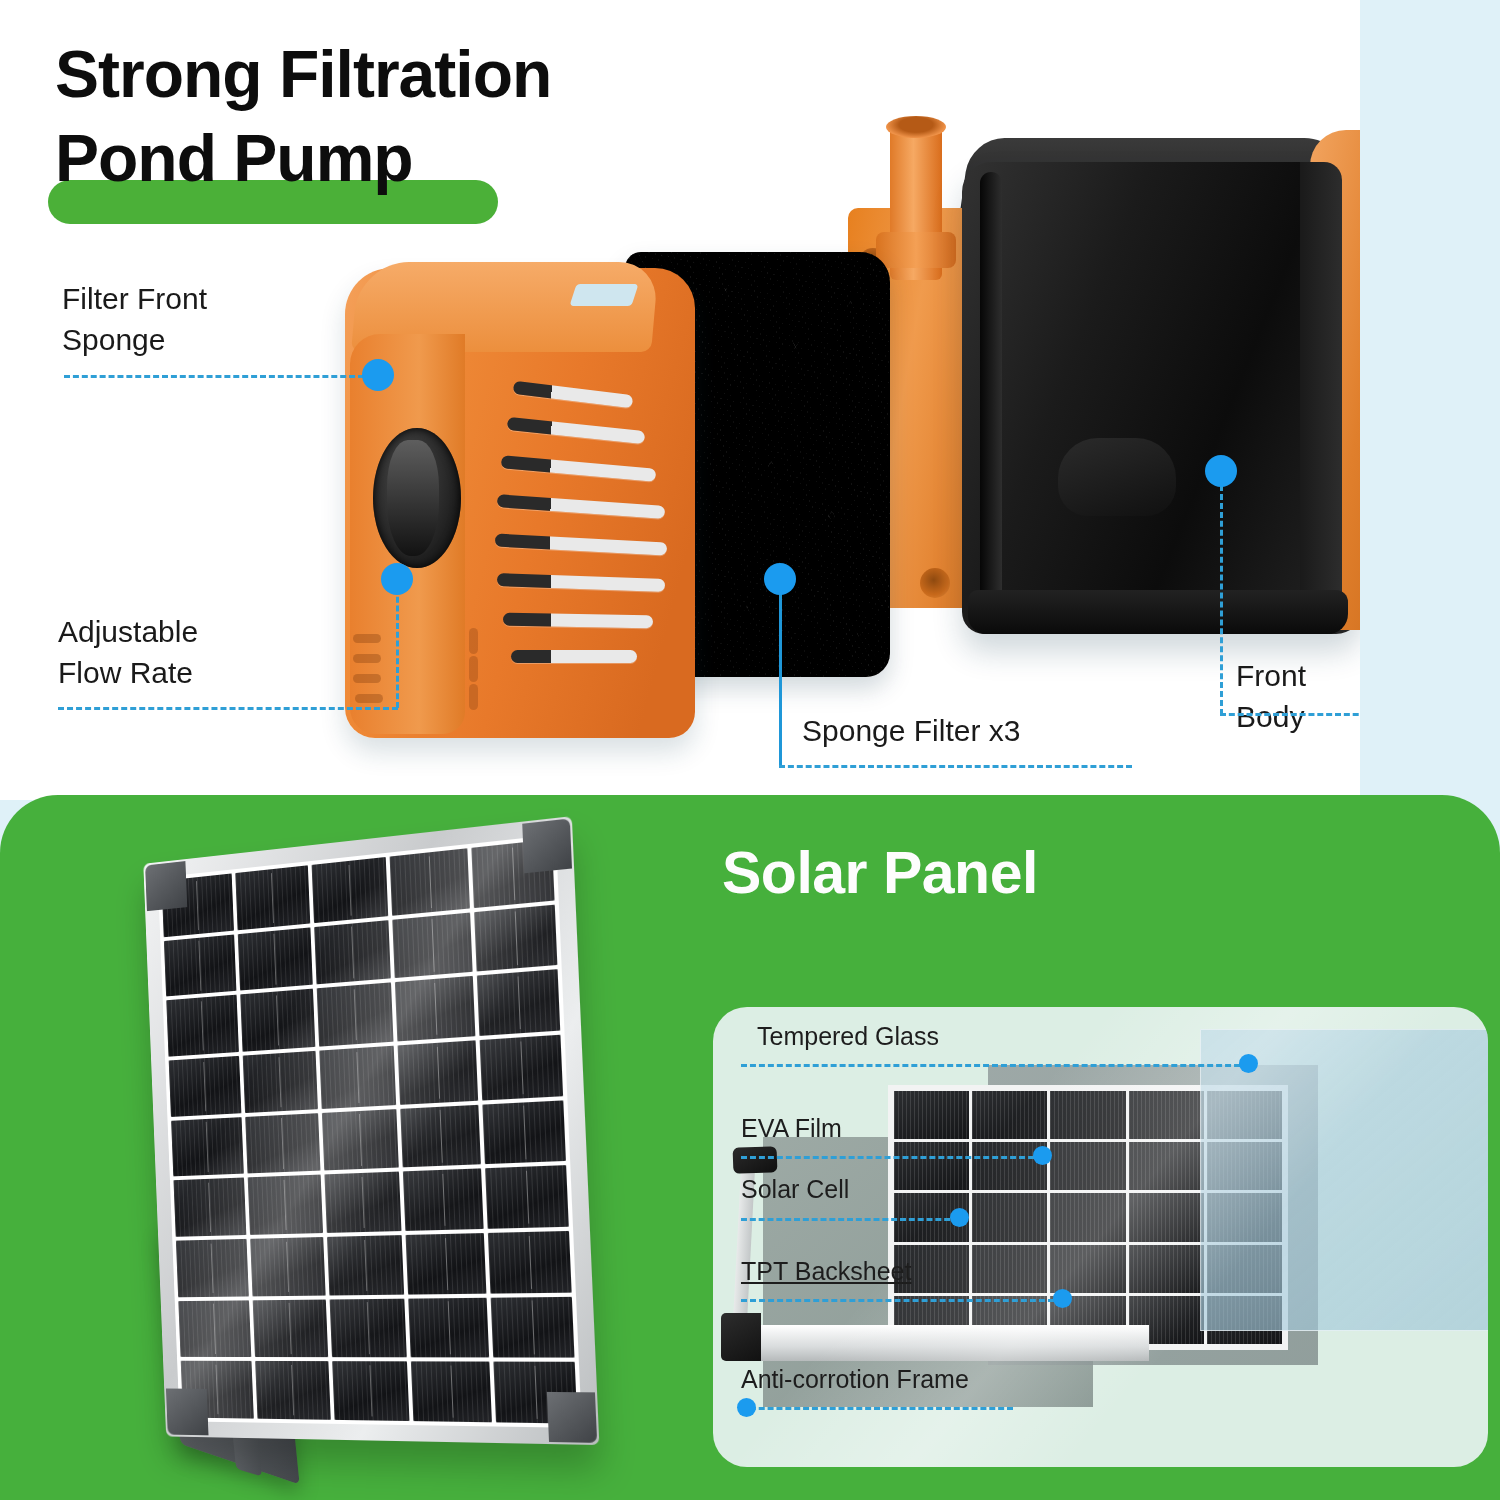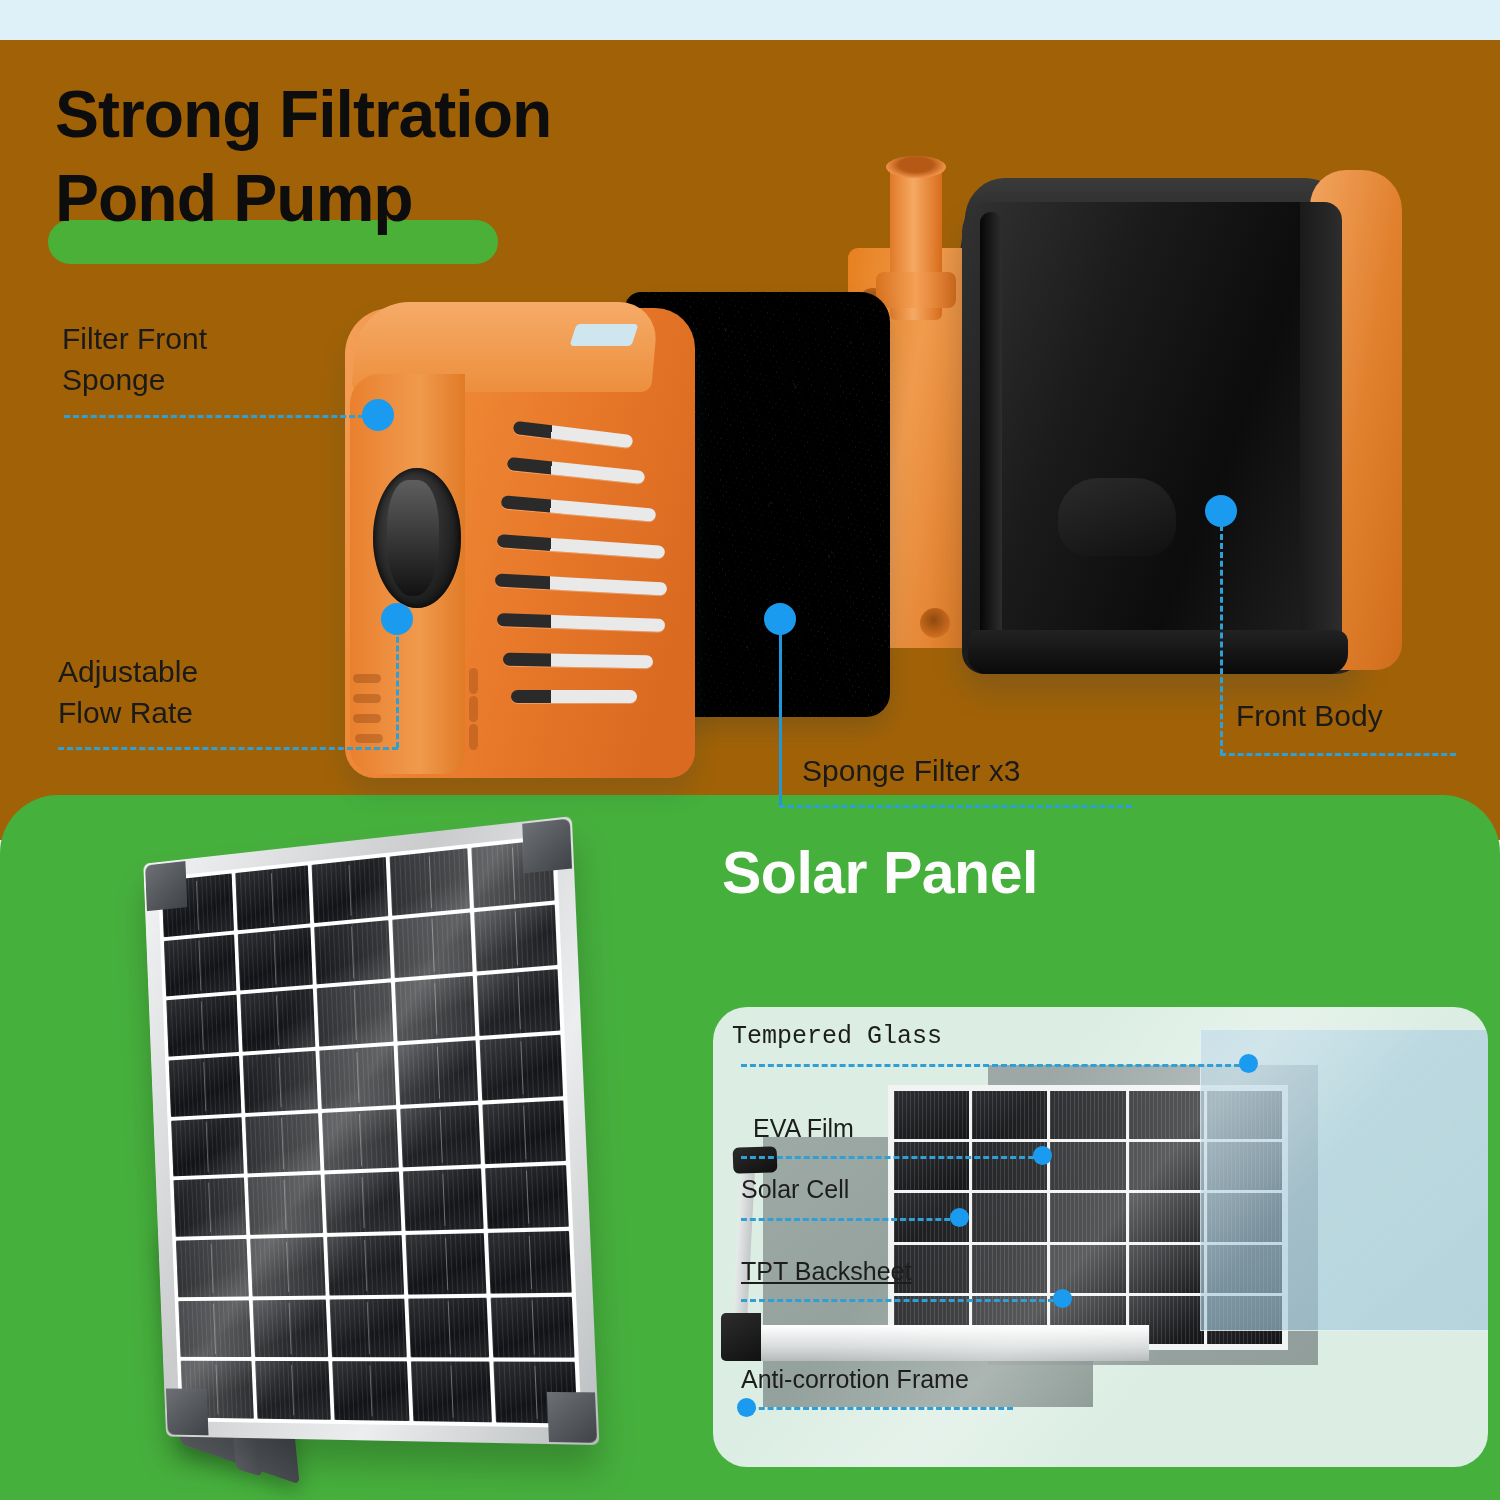--- a/index.html
+++ b/index.html
@@ -4,21 +4,21 @@
 <style>
   html,body{margin:0;padding:0;}
   body{
     width:1500px;height:1500px;overflow:hidden;
     font-family:"Liberation Sans","DejaVu Sans",sans-serif;
     background:#dff1f8;
   }
   .page{position:relative;width:1500px;height:1500px;overflow:hidden;}
 
   
-  .top-section{position:absolute;left:0;top:0;width:1500px;height:800px;background:#a16207;overflow:hidden;margin-top:40px;}
+  .top-section{position:absolute;left:0;top:0;width:1360px;height:800px;background:#ffffff;overflow:hidden;}
 
   .headline{position:absolute;left:55px;top:32px;width:760px;z-index:6;}
   .headline .ln{
     font-size:66px;line-height:84px;font-weight:bold;color:#0d0d0d;
     letter-spacing:-1px;white-space:nowrap;position:relative;
   }
   .hl-pill{
     position:absolute;left:48px;top:180px;width:450px;height:44px;
     background:#4bb038;border-radius:26px;z-index:5;
   }
@@ -459,25 +459,25 @@
             <div></div>
         </div>
       </div>
       <div class="lyr lyr-glass"></div>
       <div class="lyr-rail"></div>
       <div class="lyr-frame-corner2"></div>
       <div class="lyr lyr-frame"></div>
       <div class="lyr-frame-corner"></div>
       <div class="lyr-sheen"></div>
 
-      <div class="llabel" style="left:19px;top:15px;font-family:Liberation Mono, monospace;">Tempered Glass</div>
+      <div class="llabel" style="left:44px;top:15px;">Tempered Glass</div>
       <div class="ldash" style="left:28px;top:57px;width:508px;"></div>
       <div class="ldot" style="left:526px;top:47px;"></div>
 
-      <div class="llabel" style="left:28px;top:107px;margin-left:12px;">EVA Film</div>
+      <div class="llabel" style="left:28px;top:107px;">EVA Film</div>
       <div class="ldash" style="left:28px;top:149px;width:302px;"></div>
       <div class="ldot" style="left:320px;top:139px;"></div>
 
       <div class="llabel" style="left:28px;top:168px;">Solar Cell</div>
       <div class="ldash" style="left:28px;top:211px;width:218px;"></div>
       <div class="ldot" style="left:237px;top:201px;"></div>
 
       <div class="llabel" style="left:28px;top:250px;text-decoration:underline;">TPT Backsheet</div>
       <div class="ldash" style="left:28px;top:292px;width:322px;"></div>
       <div class="ldot" style="left:340px;top:282px;"></div>

